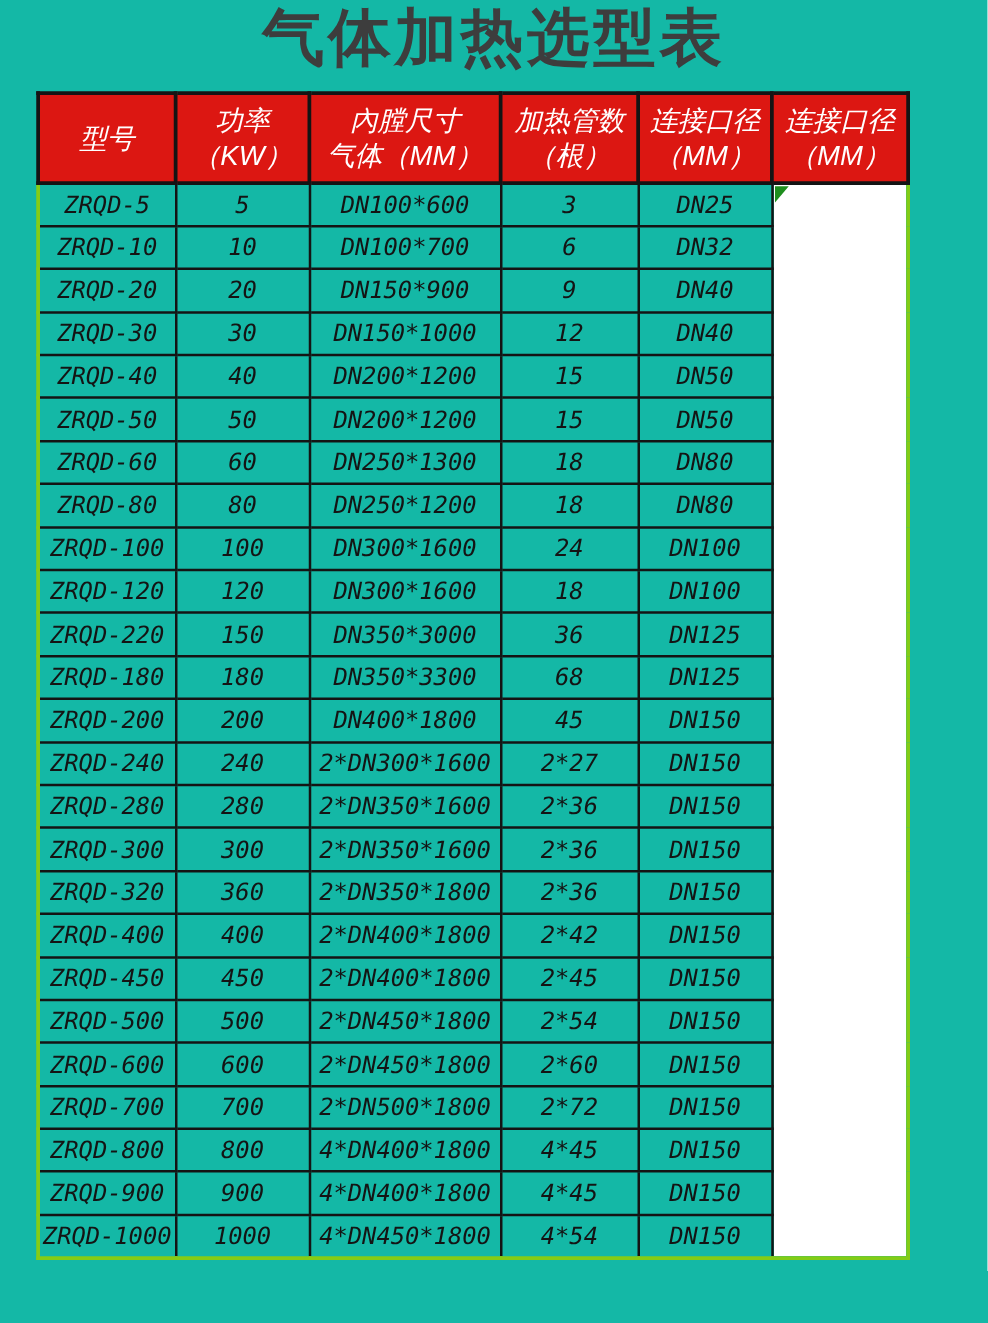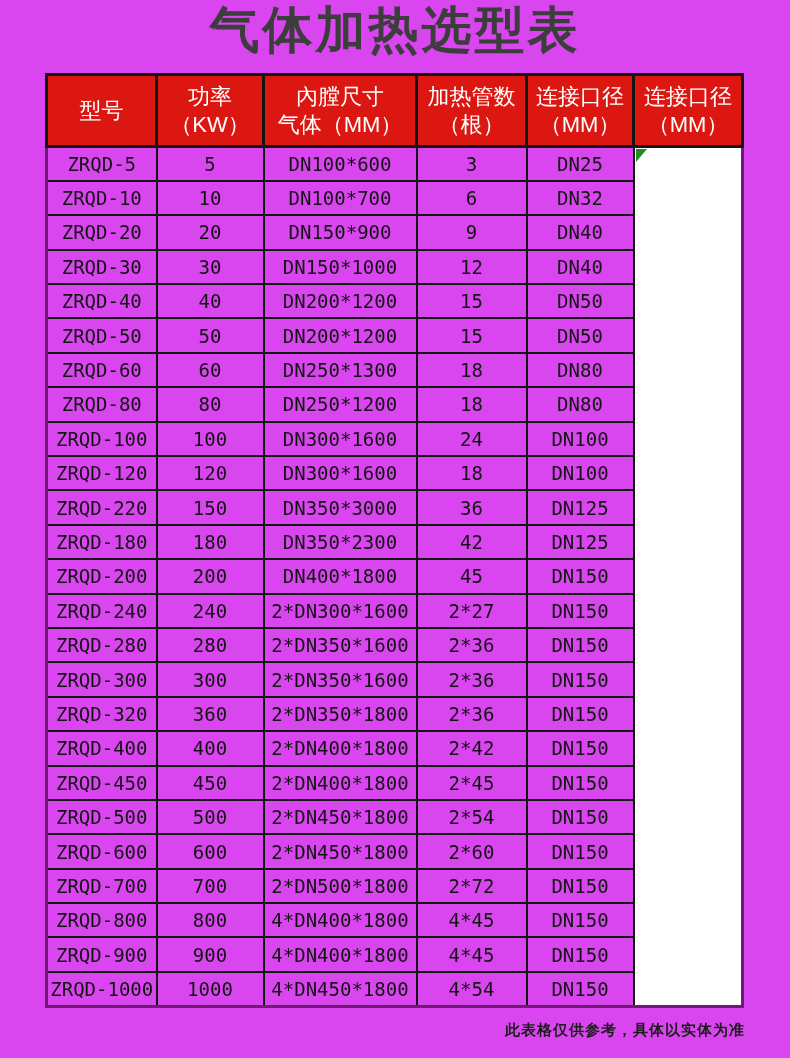--- a/index.html
+++ b/index.html
@@ -4,46 +4,47 @@
 <style>
   html, body {
     margin: 0;
     padding: 0;
     background: #ffffff;
   }
   .page {
     position: relative;
     width: 790px;
     height: 1058px;
-    background: #d946ef;
+    background: #14b8a6;
     overflow: hidden;
     font-family: "Liberation Sans", sans-serif;
   }
   .title {
     position: absolute;
     top: 0;
     left: 0;
     width: 100%;
     margin: 0;
     text-align: center;
     font-size: 50px;
     line-height: 60px;
     font-weight: bold;
     letter-spacing: 3px;
     color: #3d3d3d;
     font-family: "Liberation Sans", sans-serif;
   }
   table.sel-table {
     position: absolute;
-    left: 45px;
+    left: 29px;
     top: 73px;
     width: 696px;
     border-collapse: collapse;
     table-layout: fixed;
-    border: 3px solid #701a75;
+    border: 3px solid #84cc16;
+    font-style: italic;
   }
   .sel-table th {
     background: #dc1712;
     color: #ffffff;
     border: 3px solid #141414;
     height: 69px;
     padding: 0;
     text-align: center;
     vertical-align: middle;
     font-size: 22px;
@@ -208,22 +209,22 @@
         <tr>
           <td>ZRQD-220</td>
           <td>150</td>
           <td>DN350*3000</td>
           <td>36</td>
           <td>DN125</td>
         </tr>
         <tr>
           <td>ZRQD-180</td>
           <td>180</td>
-          <td>DN350*2300</td>
-          <td>42</td>
+          <td>DN350*3300</td>
+          <td>68</td>
           <td>DN125</td>
         </tr>
         <tr>
           <td>ZRQD-200</td>
           <td>200</td>
           <td>DN400*1800</td>
           <td>45</td>
           <td>DN150</td>
         </tr>
         <tr>
@@ -306,15 +307,14 @@
         <tr>
           <td>ZRQD-1000</td>
           <td>1000</td>
           <td>4*DN450*1800</td>
           <td>4*54</td>
           <td>DN150</td>
         </tr>
       </tbody>
   </table>
 
-  <div class="footnote">此表格仅供参考，具体以实体为准</div>
 
 </div>
 
 </body></html>

